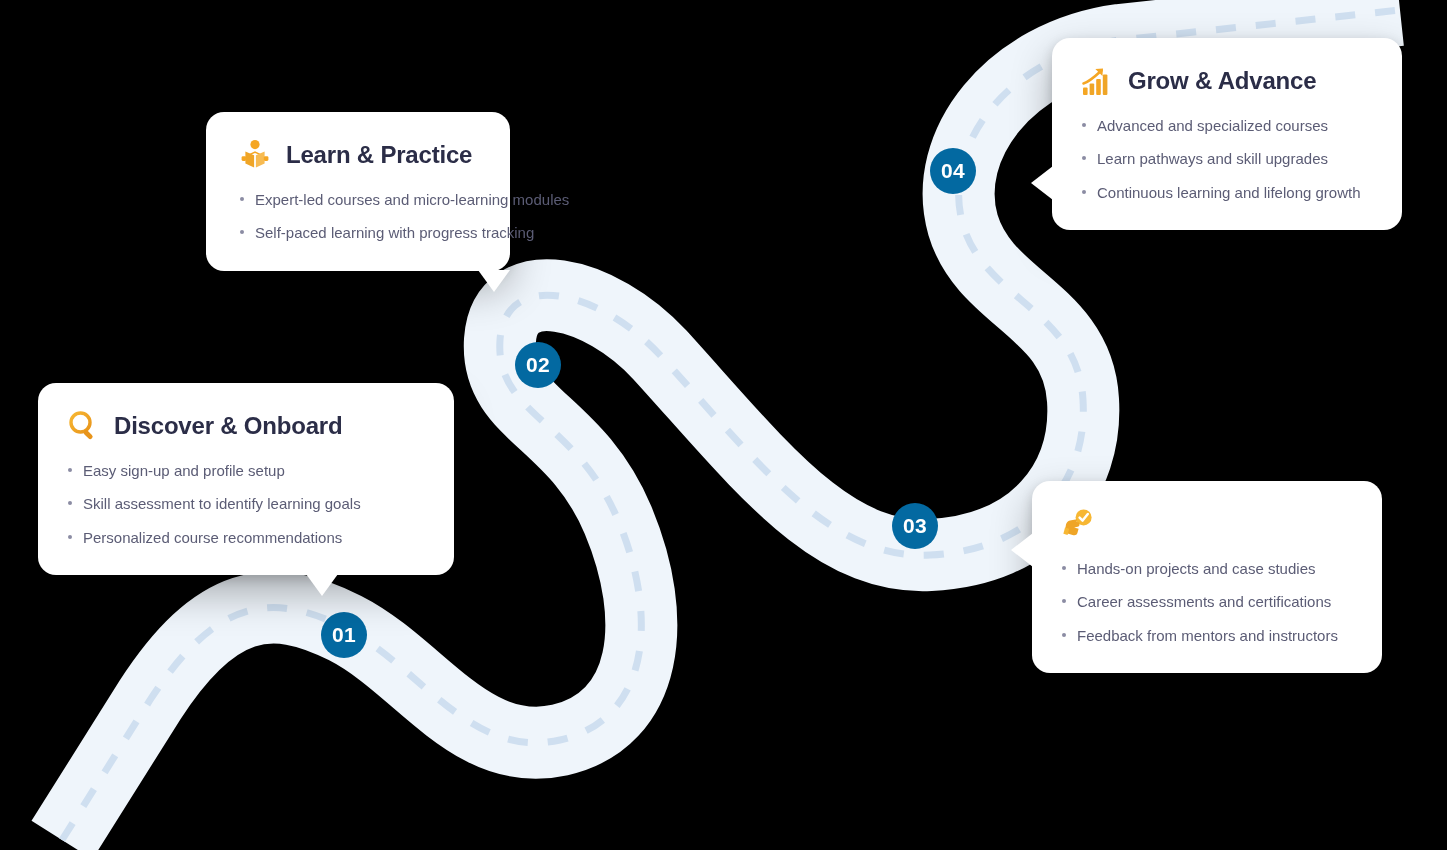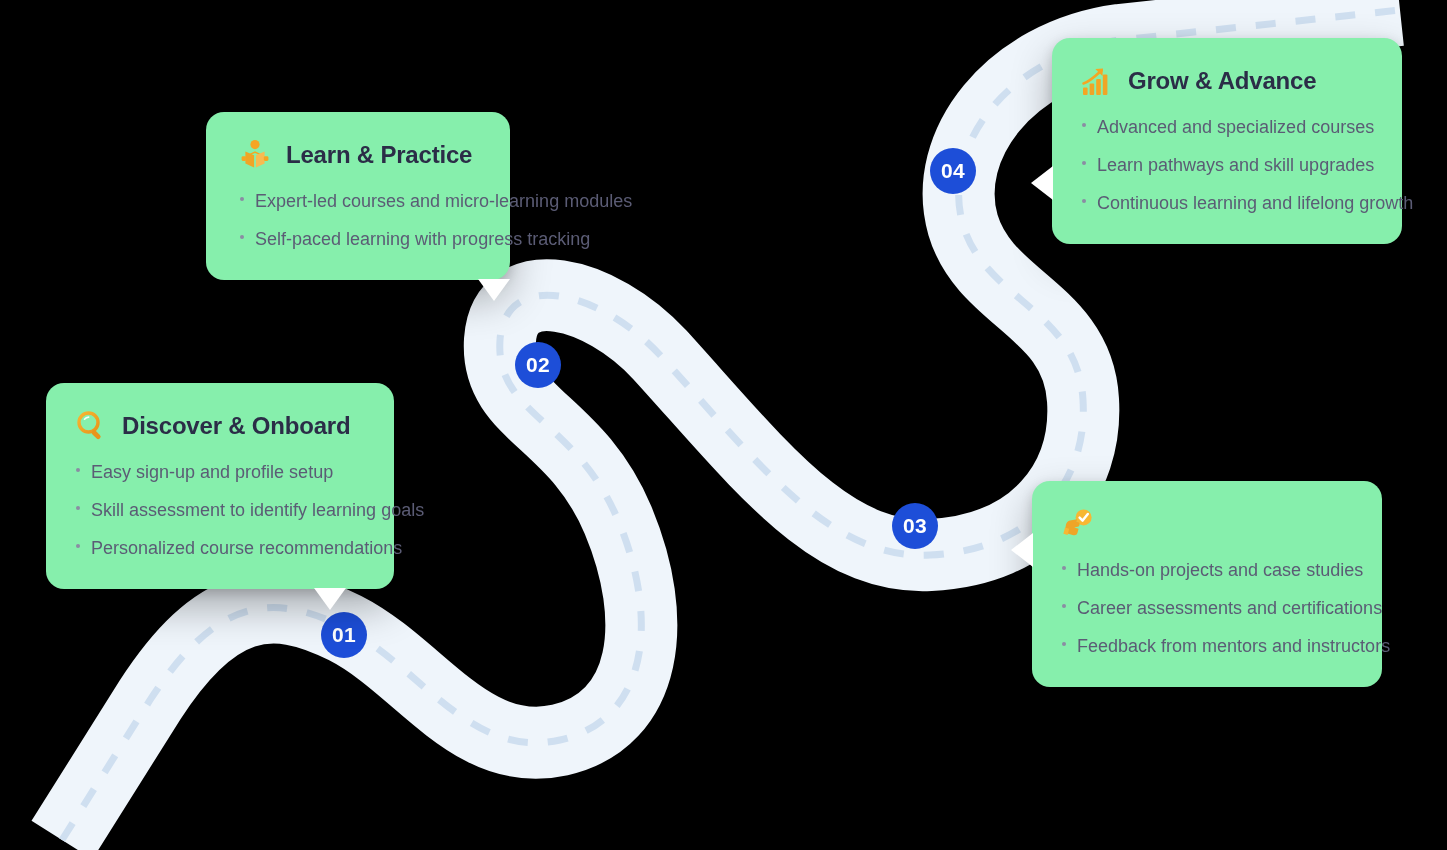--- a/index.html
+++ b/index.html
@@ -27,40 +27,40 @@
     height: 850px;
     pointer-events: none;
   }
 
   
   .badge {
     position: absolute;
     width: 46px;
     height: 46px;
     border-radius: 50%;
-    background: #1d4ed8;
+    background: #0369a1;
     color: #ffffff;
     font-size: 21px;
     font-weight: bold;
     letter-spacing: 0.2px;
     display: flex;
     align-items: center;
     justify-content: center;
     z-index: 6;
     font-family: "Liberation Sans", sans-serif;
   }
   #badge-01 { left: 321px; top: 612px; }
   #badge-02 { left: 515px; top: 342px; }
   #badge-03 { left: 892px; top: 503px; }
   #badge-04 { left: 930px; top: 148px; }
 
   
   .card {
     position: absolute;
-    background: #86efac;
+    background: #ffffff;
     border-radius: 18px;
     padding: 26px 30px 26px 28px;
     z-index: 8;
     box-shadow: 0 18px 40px rgba(0,0,0,0.30), 0 4px 12px rgba(0,0,0,0.16);
   }
 
   .card-head {
     display: flex;
     align-items: center;
     gap: 14px;
@@ -81,21 +81,21 @@
     letter-spacing: -0.2px;
     white-space: nowrap;
     font-family: "Liberation Sans", sans-serif;
   }
 
   .card-list { list-style: none; }
 
   .card-list li {
     position: relative;
     padding-left: 17px;
-    font-size: 18px;
+    font-size: 15px;
     line-height: 1.55;
     color: #5b5c75;
     margin-bottom: 10px;
     white-space: nowrap;
   }
   .card-list li:last-child { margin-bottom: 0; }
 
   .card-list li::before {
     content: "";
     position: absolute;
@@ -120,21 +120,21 @@
     bottom: -21px;
   }
   .tail-left {
     border-top: 17px solid transparent;
     border-bottom: 17px solid transparent;
     border-right: 22px solid #ffffff;
     left: -21px;
   }
 
   
-  #card-discover { left: 38px;   top: 383px;  width: 348px; margin-left: 8px; }
+  #card-discover { left: 38px;   top: 383px;  width: 416px; }
   #card-discover .tail-down { left: 268px; }
 
   #card-learn    { left: 206px;  top: 112px;  width: 304px; padding-left: 32px; }
   #card-learn .tail-down { left: 272px; }
 
   #card-grow     { left: 1052px; top: 38px;   width: 350px; }
   #card-grow .tail-left { top: 128px; }
 
   #card-apply    { left: 1032px; top: 481px;  width: 350px; }
   #card-apply .tail-left { top: 52px; }

